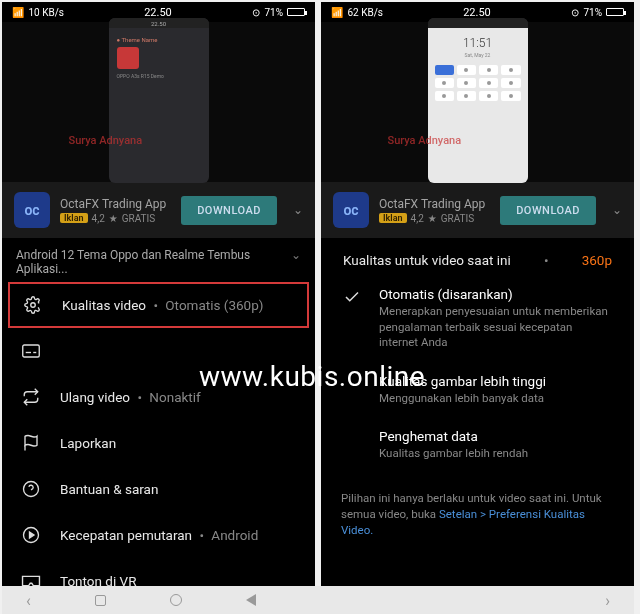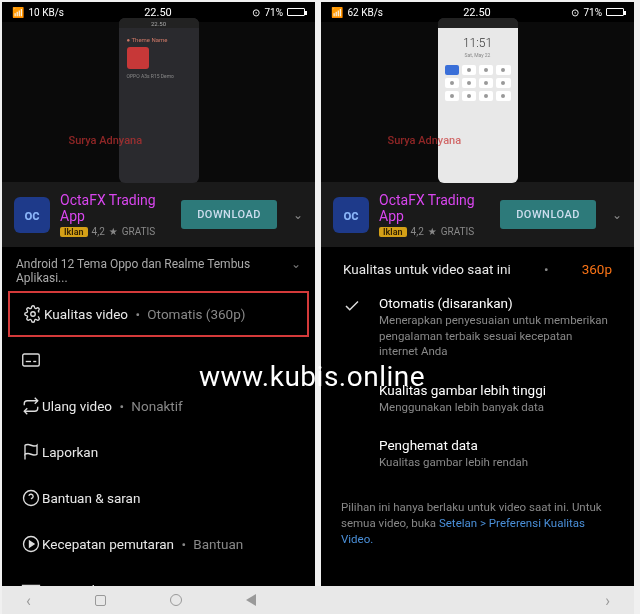--- a/index.html
+++ b/index.html
@@ -44,21 +44,21 @@
     .video-area {
       height: 160px;
       background: #0a0a0a;
       position: relative;
       display: flex;
       align-items: flex-start;
       justify-content: center;
       padding-top: 0;
     }
     .video-thumb {
-      width: 80px;
+      width: 100px;
       height: 165px;
       background: #2a2a2e;
       border-radius: 6px;
       position: relative;
       margin-top: -4px;
       overflow: hidden;
     }
     .thumb-notch { height: 10px; display: flex; justify-content: space-between; padding: 2px 6px; color: #aaa; font-size: 6px; background: #222; }
     .thumb-body-left {
       padding: 8px;
@@ -100,21 +100,21 @@
       background: #1e3a8a;
       border-radius: 6px;
       display: flex;
       align-items: center;
       justify-content: center;
       color: #8ab4f8;
       font-size: 14px;
       font-weight: 600;
     }
     .ad-info { flex: 1; }
-    .ad-title { color: #d946ef; font-size: 14px; margin-bottom: 2px; }
+    .ad-title { color: #a3a3a3; font-size: 12px; margin-bottom: 2px; }
     .ad-meta { display: flex; align-items: center; gap: 4px; font-size: 10px; color: #888; }
     .ad-label-badge { background: #d4a017; color: #332200; padding: 0 4px; border-radius: 2px; font-size: 9px; font-weight: 600; }
     .download-btn {
       background: #2d7a7a;
       color: #cde;
       padding: 8px 16px;
       border-radius: 3px;
       font-size: 11px;
       font-weight: 500;
       letter-spacing: 0.5px;
@@ -130,21 +130,21 @@
       color: #aaa;
       font-size: 12px;
     }
     .video-title-row .chev { color: #777; }
 
     
     .menu-list { padding: 0 0 4px 0; }
     .menu-item {
       display: flex;
       align-items: center;
-      gap: 0;
+      gap: 18px;
       padding: 12px 18px;
       color: #e8e8e8;
       font-size: 13.5px;
     }
     .menu-item.highlighted {
       border: 2px solid #d43a3a;
       margin: 0 6px;
       padding: 10px 12px;
     }
     .menu-icon {
@@ -349,21 +349,21 @@
       <div class="menu-item">
         <span class="menu-icon">
           <svg width="18" height="18" viewBox="0 0 24 24" fill="none" stroke="currentColor" stroke-width="1.8">
               <circle cx="12" cy="12" r="10"></circle>
               <polygon points="10 8 16 12 10 16 10 8" fill="currentColor"></polygon>
             </svg>
         </span>
         <span class="menu-label">
           <span>Kecepatan pemutaran</span>
           <span class="dot-sep">•</span>
-          <span class="menu-sub">Bantuan</span>
+          <span class="menu-sub">Android</span>
         </span>
       </div>
 
       <div class="menu-item">
         <span class="menu-icon">
           <svg width="20" height="14" viewBox="0 0 26 16" fill="none" stroke="currentColor" stroke-width="1.8">
               <path d="M2 2h22v12h-8l-2-3h-2l-2 3H2z"></path>
             </svg>
         </span>
         <span class="menu-label">Tonton di VR</span>

